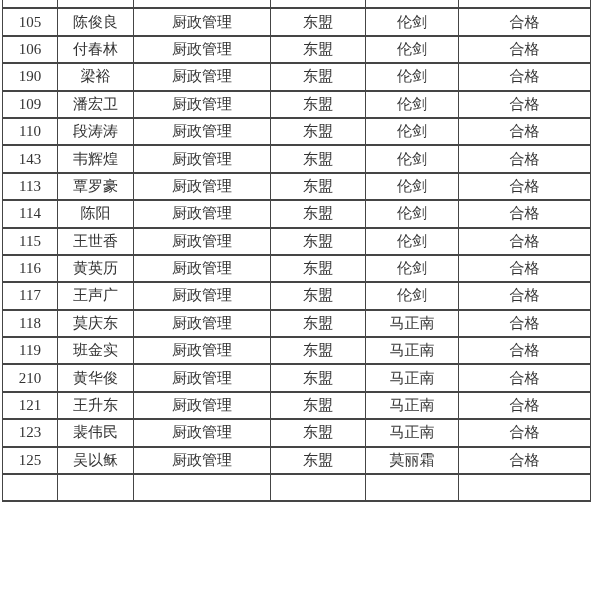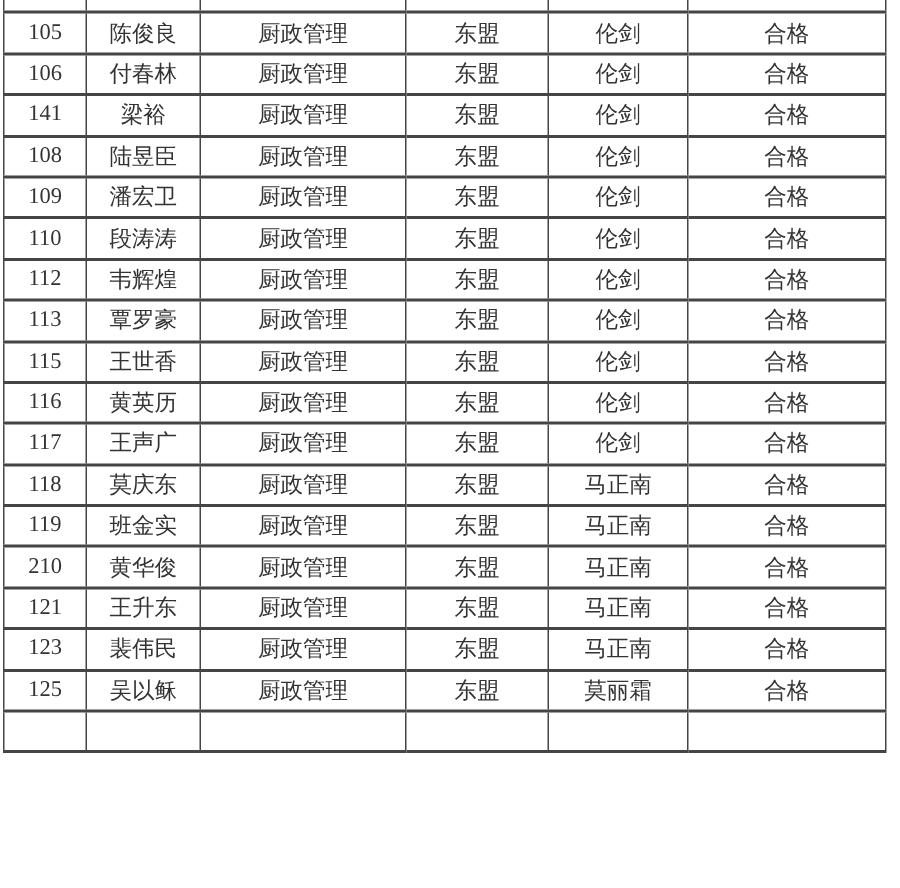--- a/index.html
+++ b/index.html
@@ -77,30 +77,22 @@
         </tr>
         <tr>
           <td>106</td>
           <td>付春林</td>
           <td>厨政管理</td>
           <td>东盟</td>
           <td>伦剑</td>
           <td>合格</td>
         </tr>
         <tr>
-          <td>141</td>
+          <td>190</td>
           <td>梁裕</td>
-          <td>厨政管理</td>
-          <td>东盟</td>
-          <td>伦剑</td>
-          <td>合格</td>
-        </tr>
-        <tr>
-          <td>108</td>
-          <td>陆昱臣</td>
           <td>厨政管理</td>
           <td>东盟</td>
           <td>伦剑</td>
           <td>合格</td>
         </tr>
         <tr>
           <td>109</td>
           <td>潘宏卫</td>
           <td>厨政管理</td>
           <td>东盟</td>
@@ -109,30 +101,38 @@
         </tr>
         <tr>
           <td>110</td>
           <td>段涛涛</td>
           <td>厨政管理</td>
           <td>东盟</td>
           <td>伦剑</td>
           <td>合格</td>
         </tr>
         <tr>
-          <td>112</td>
+          <td>143</td>
           <td>韦辉煌</td>
           <td>厨政管理</td>
           <td>东盟</td>
           <td>伦剑</td>
           <td>合格</td>
         </tr>
         <tr>
           <td>113</td>
           <td>覃罗豪</td>
+          <td>厨政管理</td>
+          <td>东盟</td>
+          <td>伦剑</td>
+          <td>合格</td>
+        </tr>
+        <tr>
+          <td>114</td>
+          <td>陈阳</td>
           <td>厨政管理</td>
           <td>东盟</td>
           <td>伦剑</td>
           <td>合格</td>
         </tr>
         <tr>
           <td>115</td>
           <td>王世香</td>
           <td>厨政管理</td>
           <td>东盟</td>

